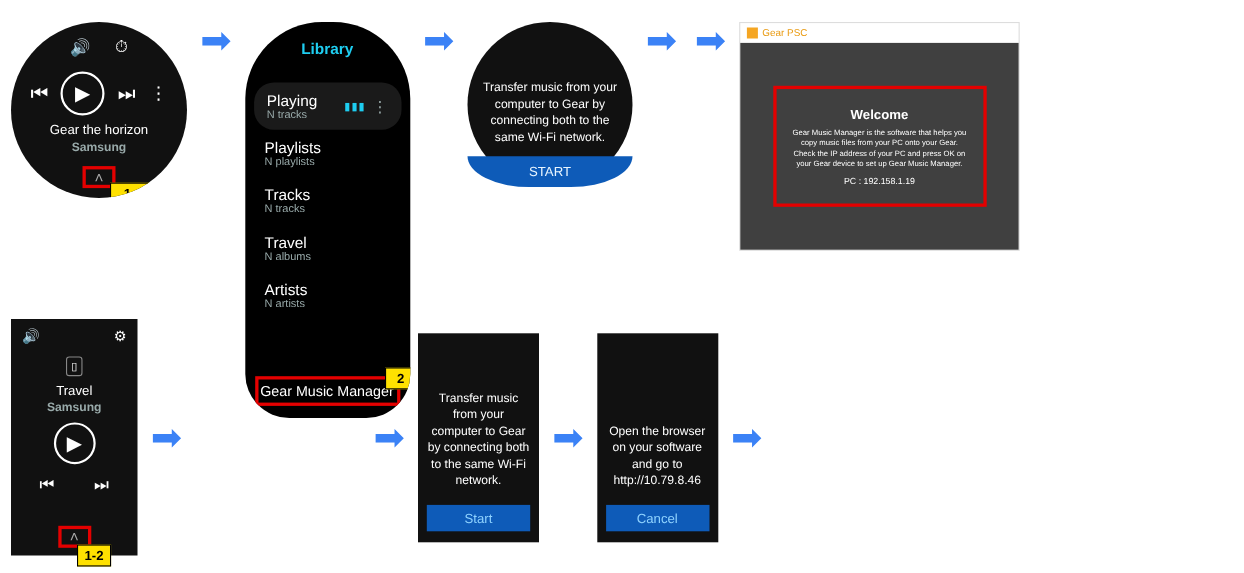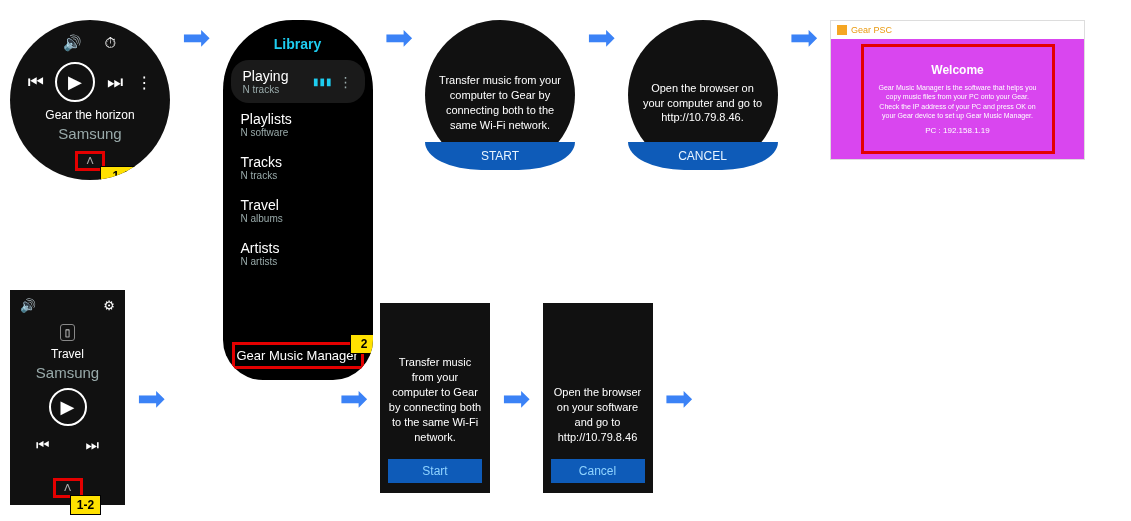--- a/index.html
+++ b/index.html
@@ -34,21 +34,21 @@
   }
   .track-controls{
     display:flex;align-items:center;justify-content:center;gap:12px;margin-top:6px;
   }
   .play-btn{
     width:40px;height:40px;border-radius:50%;border:2px solid #fff;display:flex;align-items:center;justify-content:center;
     font-size:18px;
   }
   .track-controls .side{font-size:18px;letter-spacing:-1px;}
   .track-meta{font-size:12px;text-align:center;margin-top:6px;line-height:1.3;}
-  .track-meta .sub{color:#9aa;font-size:15px;}
+  .track-meta .sub{color:#9aa;font-size:11px;font-weight:bold;}
   .chevron-up{
     position:absolute;bottom:10px;left:50%;transform:translateX(-50%);
     width:28px;height:18px;display:flex;align-items:center;justify-content:center;font-size:14px;color:#aaa;
   }
   .highlight-red{outline:3px solid #e40000;outline-offset:-2px;}
   .label-yellow{
     position:absolute;background:#ffe100;border:1px solid #000;
     font-size:12px;font-weight:bold;padding:2px 6px;color:#000;
     white-space:nowrap;
   }
@@ -69,21 +69,21 @@
   .rect-sm .msg{font-size:11px;line-height:1.35;margin-bottom:14px;}
   .rect-sm .bar-btn{
     width:100%;background:#0e5bb8;color:#8fd3ff;font-size:12px;padding:5px 0;text-align:center;
   }
   
   .library{
     width:150px;height:360px;background:#000;color:#fff;border-radius:70px 70px 40px 40px;
     padding:16px 0 0;position:relative;display:flex;flex-direction:column;overflow:hidden;
     flex:0 0 auto;
   }
-  .library .lib-title{text-align:center;color:#1ecdf0;font-size:14px;font-weight:bold;margin-bottom:8px;}
+  .library .lib-title{text-align:center;color:#1ecdf0;font-size:14px;font-weight:bold;margin-bottom:23px;}
   .lib-item{padding:8px 18px;}
   .lib-item .t{font-size:14px;}
   .lib-item .s{font-size:10px;color:#9aa;}
   .lib-playing{
     background:#1a1a1a;border-radius:18px;margin:0 8px;padding:8px 12px;
     display:flex;justify-content:space-between;
   }
   .lib-playing .left .t{font-size:14px;}
   .lib-playing .left .s{font-size:10px;color:#9aa;}
   .lib-playing .bars{color:#1ecdf0;font-size:10px;letter-spacing:1px;}
@@ -101,26 +101,26 @@
   .round-msg .msg{font-size:11px;line-height:1.35;}
   .round-msg .pill{
     position:absolute;bottom:0;left:0;right:0;height:28px;
     background:#0e5bb8;color:#e8f5ff;font-size:12px;
     display:flex;align-items:center;justify-content:center;
     border-bottom-left-radius:80px 40px;border-bottom-right-radius:80px 40px;
   }
   
   .pc-block{display:flex;flex-direction:column;align-items:center;gap:8px;flex:0 0 auto;}
   .pc-card{
-    width:255px;height:140px;border:1px solid #ddd;background:#fff;position:relative;
+    width:255px;height:208px;border:1px solid #ddd;background:#fff;position:relative;
     display:flex;flex-direction:column;
   }
   .pc-card .pc-top{font-size:9px;color:#e99a10;padding:4px 6px;display:flex;align-items:center;gap:4px;}
   .pc-card .pc-top .sq{width:10px;height:10px;background:#f5a623;display:inline-block;}
-  .pc-body{flex:1;background:#d946ef;position:relative;display:flex;align-items:center;justify-content:center;}
+  .pc-body{flex:1;background:#404040;position:relative;display:flex;align-items:center;justify-content:center;}
   .pc-welcome{
     width:180px;padding:12px 8px;text-align:center;color:#fff;
   }
   .pc-welcome .w-title{font-weight:bold;font-size:12px;margin-bottom:6px;}
   .pc-welcome .w-msg{font-size:7px;line-height:1.3;}
   .pc-welcome .w-ip{font-size:8px;margin-top:6px;}
   .pc-caption{font-size:14px;text-align:center;max-width:260px;line-height:1.4;}
   .pos-rel{position:relative;}
   .library-pos{position:relative;}
 </style>
@@ -157,21 +157,21 @@
         <div class="t">Playing</div>
         <div class="s">N tracks</div>
       </div>
       <div style="display:flex;align-items:center;">
         <span class="bars">▮▮▮</span>
         <span class="dots">⋮</span>
       </div>
     </div>
     <div class="lib-item">
       <div class="t">Playlists</div>
-      <div class="s">N software</div>
+      <div class="s">N playlists</div>
     </div>
     <div class="lib-item">
       <div class="t">Tracks</div>
       <div class="s">N tracks</div>
     </div>
     <div class="lib-item">
       <div class="t">Travel</div>
       <div class="s">N albums</div>
     </div>
     <div class="lib-item">
@@ -184,24 +184,20 @@
 
   <span class="arrow">➡</span>
 
   <div class="round-msg">
     <div class="msg">Transfer music from your computer to Gear by connecting both to the same Wi-Fi network.</div>
     <div class="pill">START</div>
   </div>
 
   <span class="arrow">➡</span>
 
-  <div class="round-msg">
-    <div class="msg">Open the browser on your computer and go to http://10.79.8.46.</div>
-    <div class="pill">CANCEL</div>
-  </div>
 
   <span class="arrow">➡</span>
 
   <div class="pc-block">
     <div class="pc-card">
       <div class="pc-top">
         <span class="sq"></span>
         <span>Gear PSC</span>
       </div>
       <div class="pc-body">

